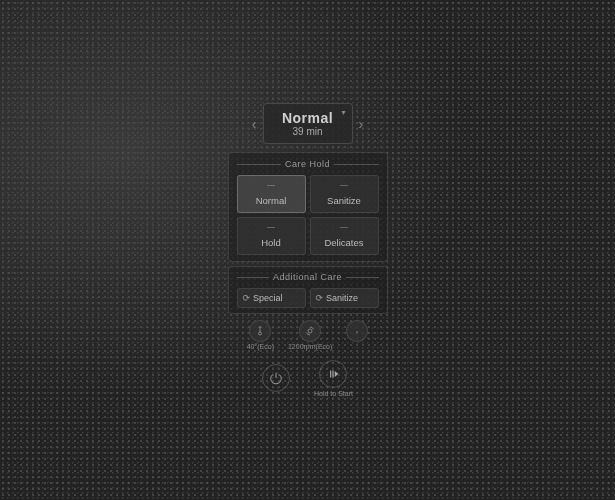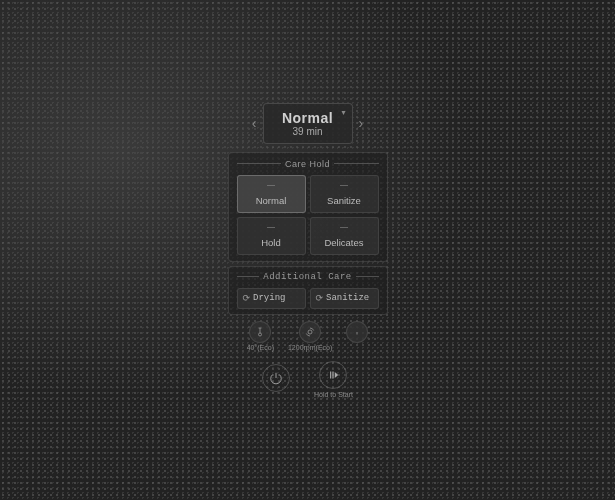--- a/index.html
+++ b/index.html
@@ -158,21 +158,20 @@
       margin-bottom: 1px;
     }
 
     
     .add-section {
       width: 100%;
       border: 1px solid rgba(120, 120, 120, 0.3);
       border-radius: 4px;
       padding: 5px 8px;
       background: rgba(30, 30, 30, 0.6);
-      font-family: Liberation Mono, monospace;
     }
 
     .add-grid {
       display: grid;
       grid-template-columns: 1fr 1fr;
       gap: 4px;
     }
 
     .add-btn {
       display: flex;
@@ -323,21 +322,21 @@
 
     <div class="add-section">
       <div class="section-header">
         <div class="section-line"></div>
         <span class="section-title">Additional Care</span>
         <div class="section-line"></div>
       </div>
       <div class="add-grid">
         <div class="add-btn">
           <span class="add-btn-icon">⟳</span>
-          <span class="add-btn-label">Drying</span>
+          <span class="add-btn-label">Special</span>
         </div>
         <div class="add-btn">
           <span class="add-btn-icon">⟳</span>
           <span class="add-btn-label">Sanitize</span>
         </div>
       </div>
     </div>
 
     <div class="settings-row">
       <div class="setting-item">

